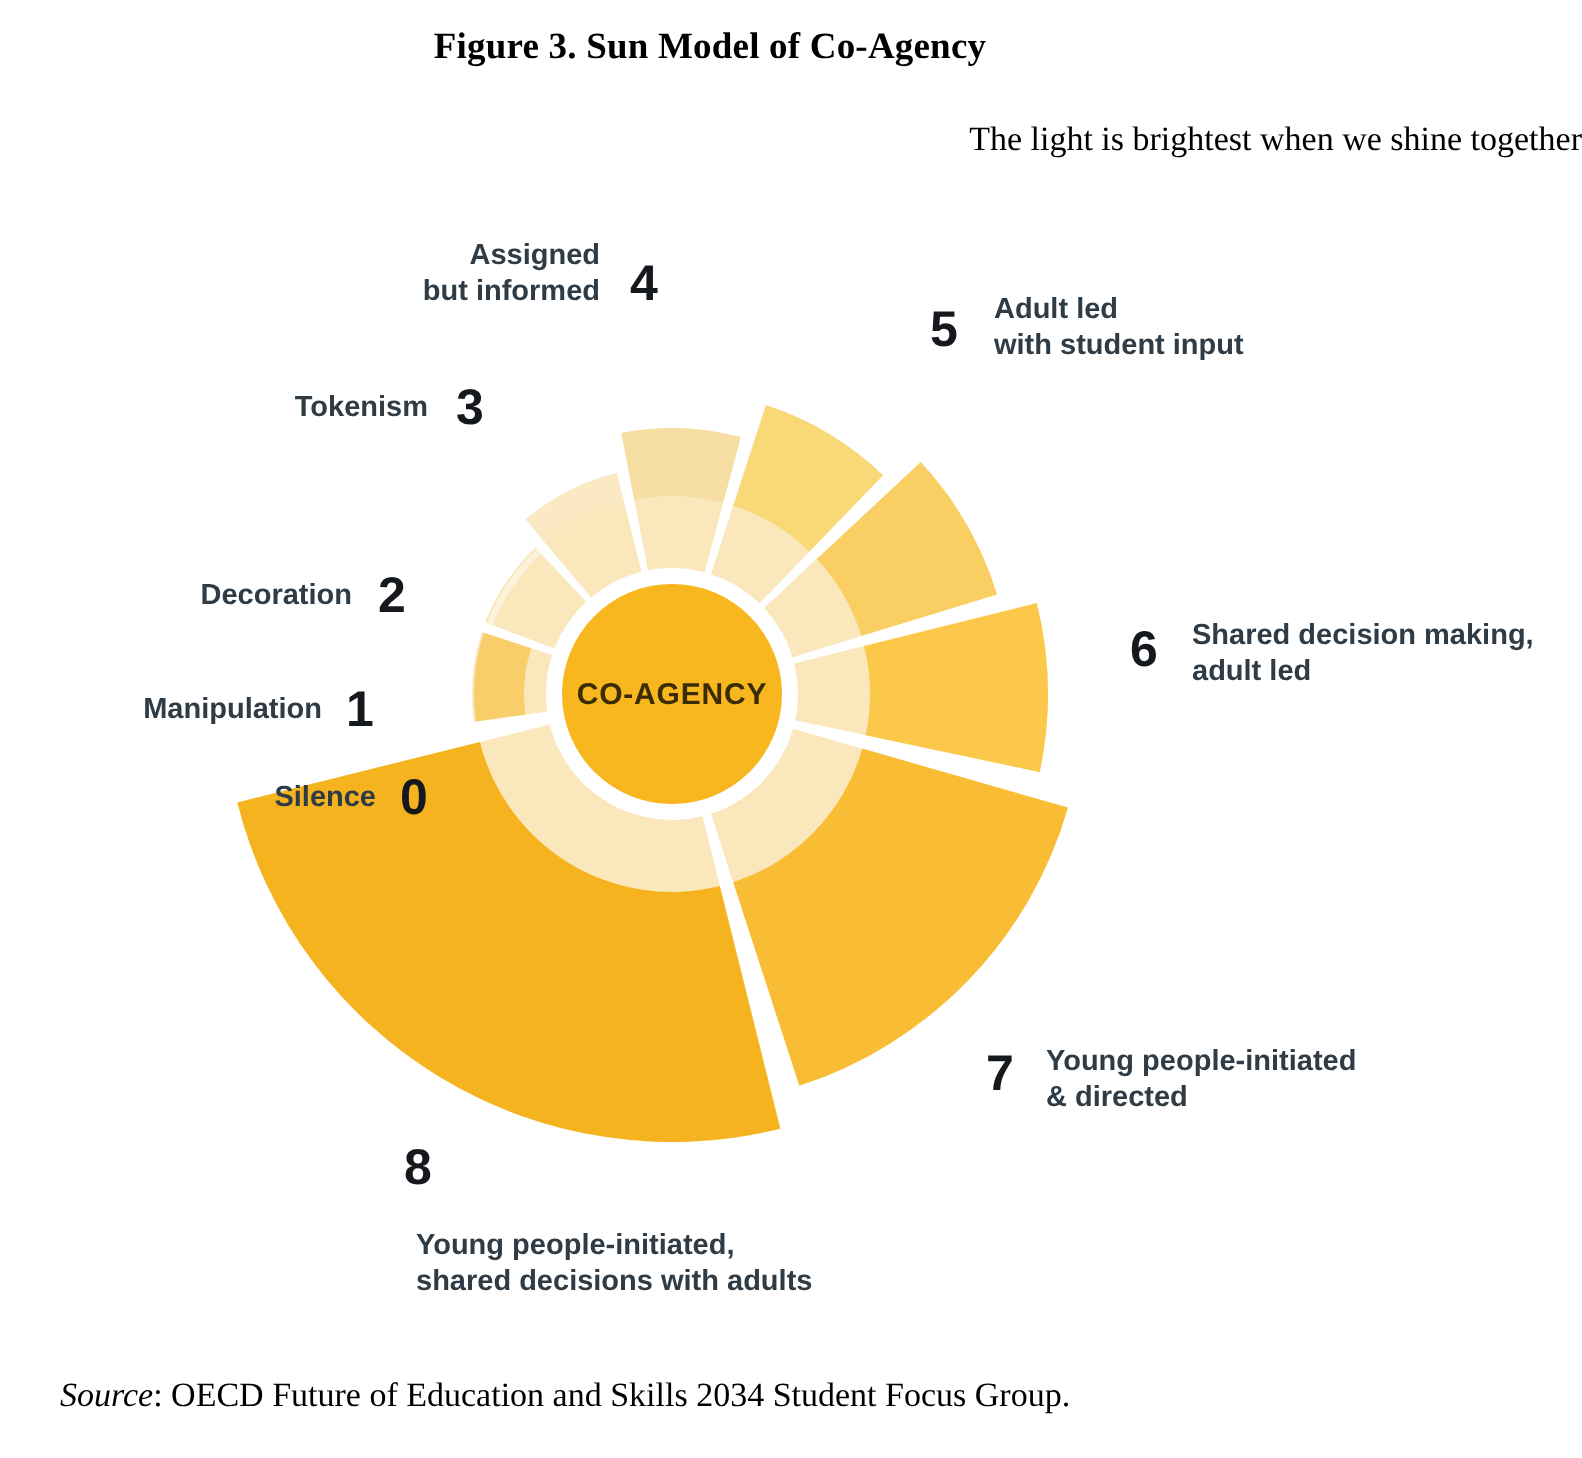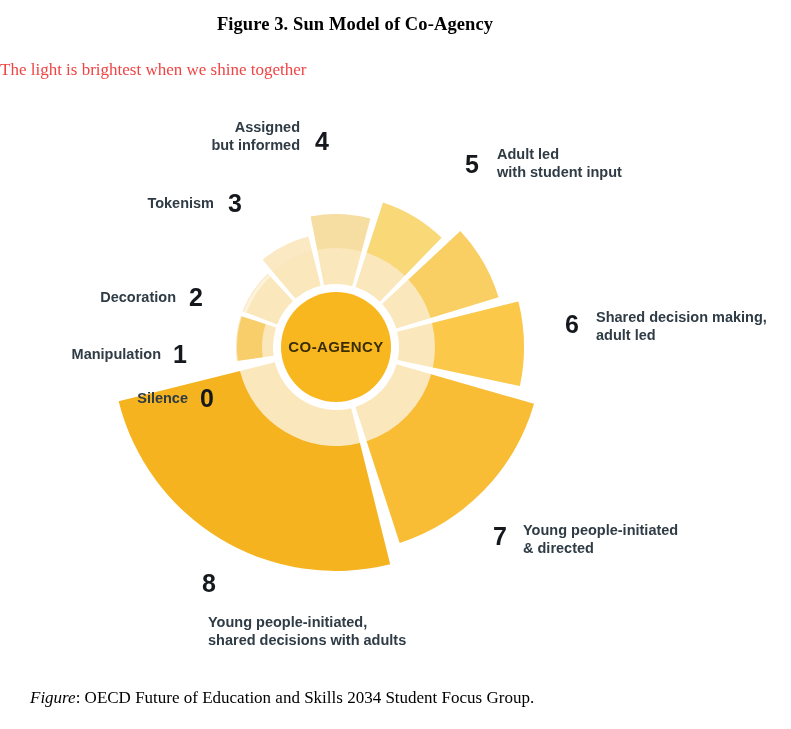--- a/index.html
+++ b/index.html
@@ -30,25 +30,25 @@
     font-weight: bold;
     font-size: 18.5px;
     letter-spacing: 0.1px;
     color: #000000;
   }
   .fig-subtitle {
     position: absolute;
     top: 60px;
     left: 0;
     width: 791px;
-    text-align: left;
+    text-align: right;
     font-family: "Liberation Serif", serif;
     font-weight: normal;
     font-size: 17px;
-    color: #ef4444;
+    color: #000000;
   }
   .source-line {
     position: absolute;
     left: 30px;
     top: 688px;
     font-family: "Liberation Serif", serif;
     font-size: 17px;
     color: #000000;
     white-space: nowrap;
   }
@@ -137,16 +137,16 @@
           <text x="596" y="227" class="lbl-txt" text-anchor="start"><tspan x="596" dy="0">Shared decision making,</tspan><tspan x="596" dy="18">adult led</tspan></text>
           <text x="500" y="450" class="lbl-num" text-anchor="middle">7</text>
           <text x="523" y="440" class="lbl-txt" text-anchor="start"><tspan x="523" dy="0">Young people-initiated</tspan><tspan x="523" dy="18">&amp; directed</tspan></text>
           <text x="209" y="497" class="lbl-num" text-anchor="middle">8</text>
           <text x="208" y="532" class="lbl-txt" text-anchor="start"><tspan x="208" dy="0">Young people-initiated,</tspan><tspan x="208" dy="18">shared decisions with adults</tspan></text>
         </g>
     </svg>
   </div>
 
   <div class="source-line">
-    <i>Figure</i><span>: OECD Future of Education and Skills 2034 Student Focus Group.</span>
+    <i>Source</i><span>: OECD Future of Education and Skills 2034 Student Focus Group.</span>
   </div>
 
 </div>
 
 </body></html>

